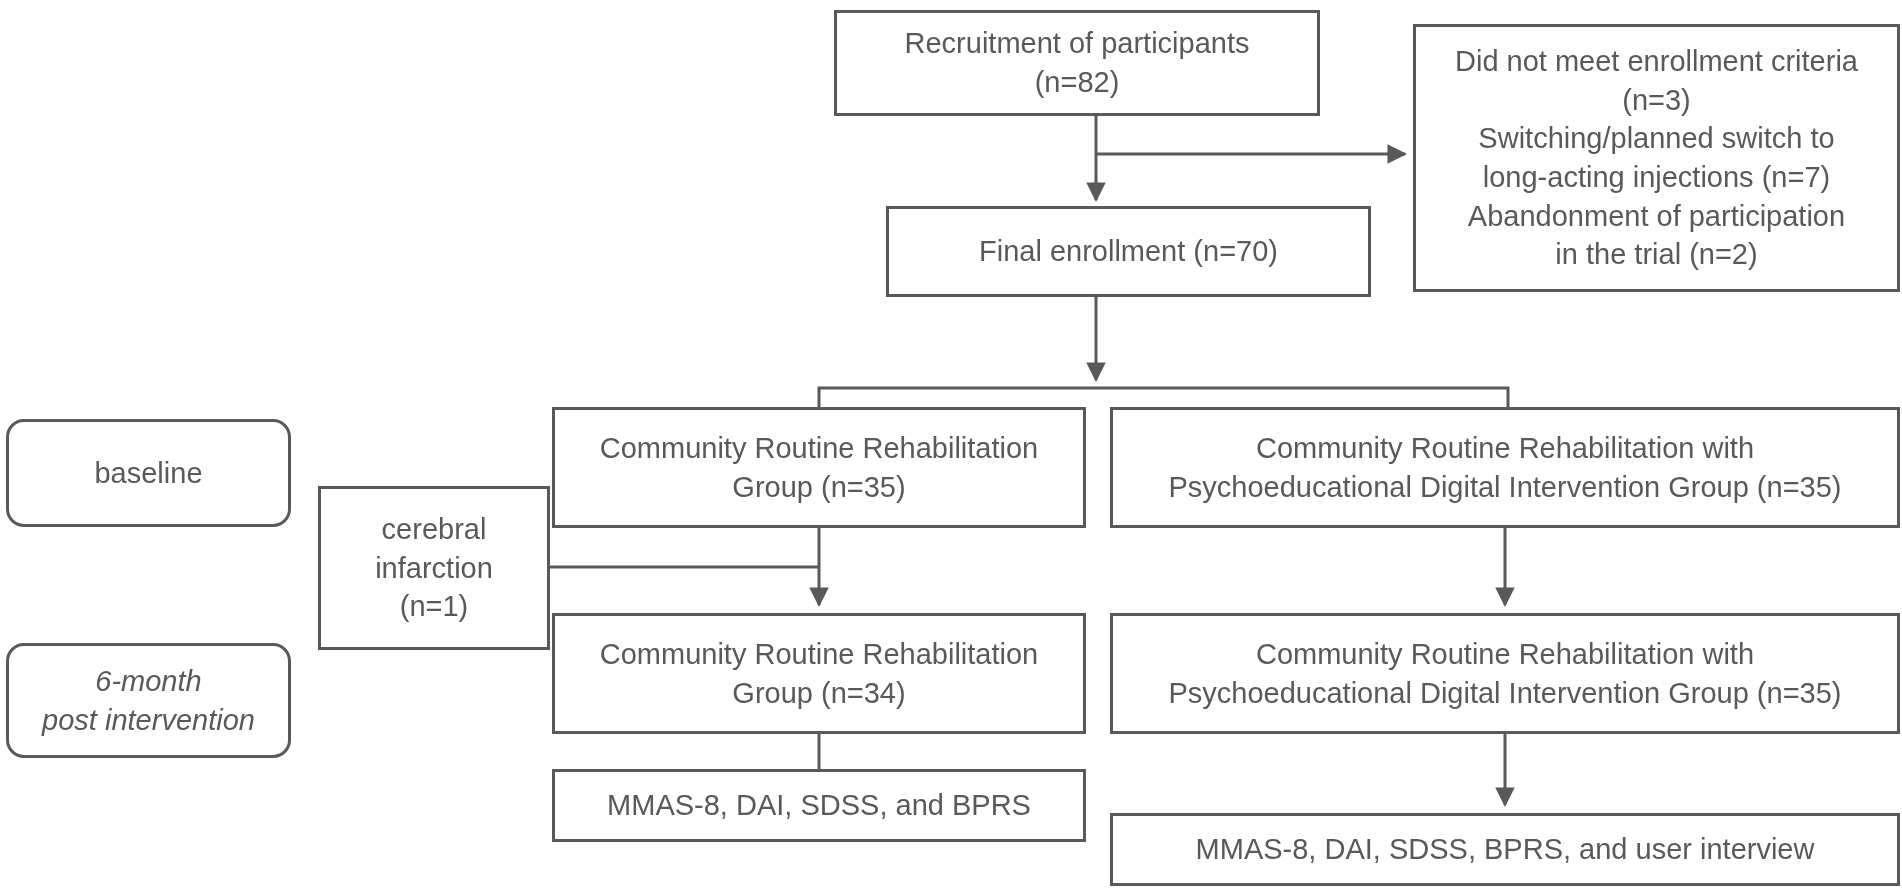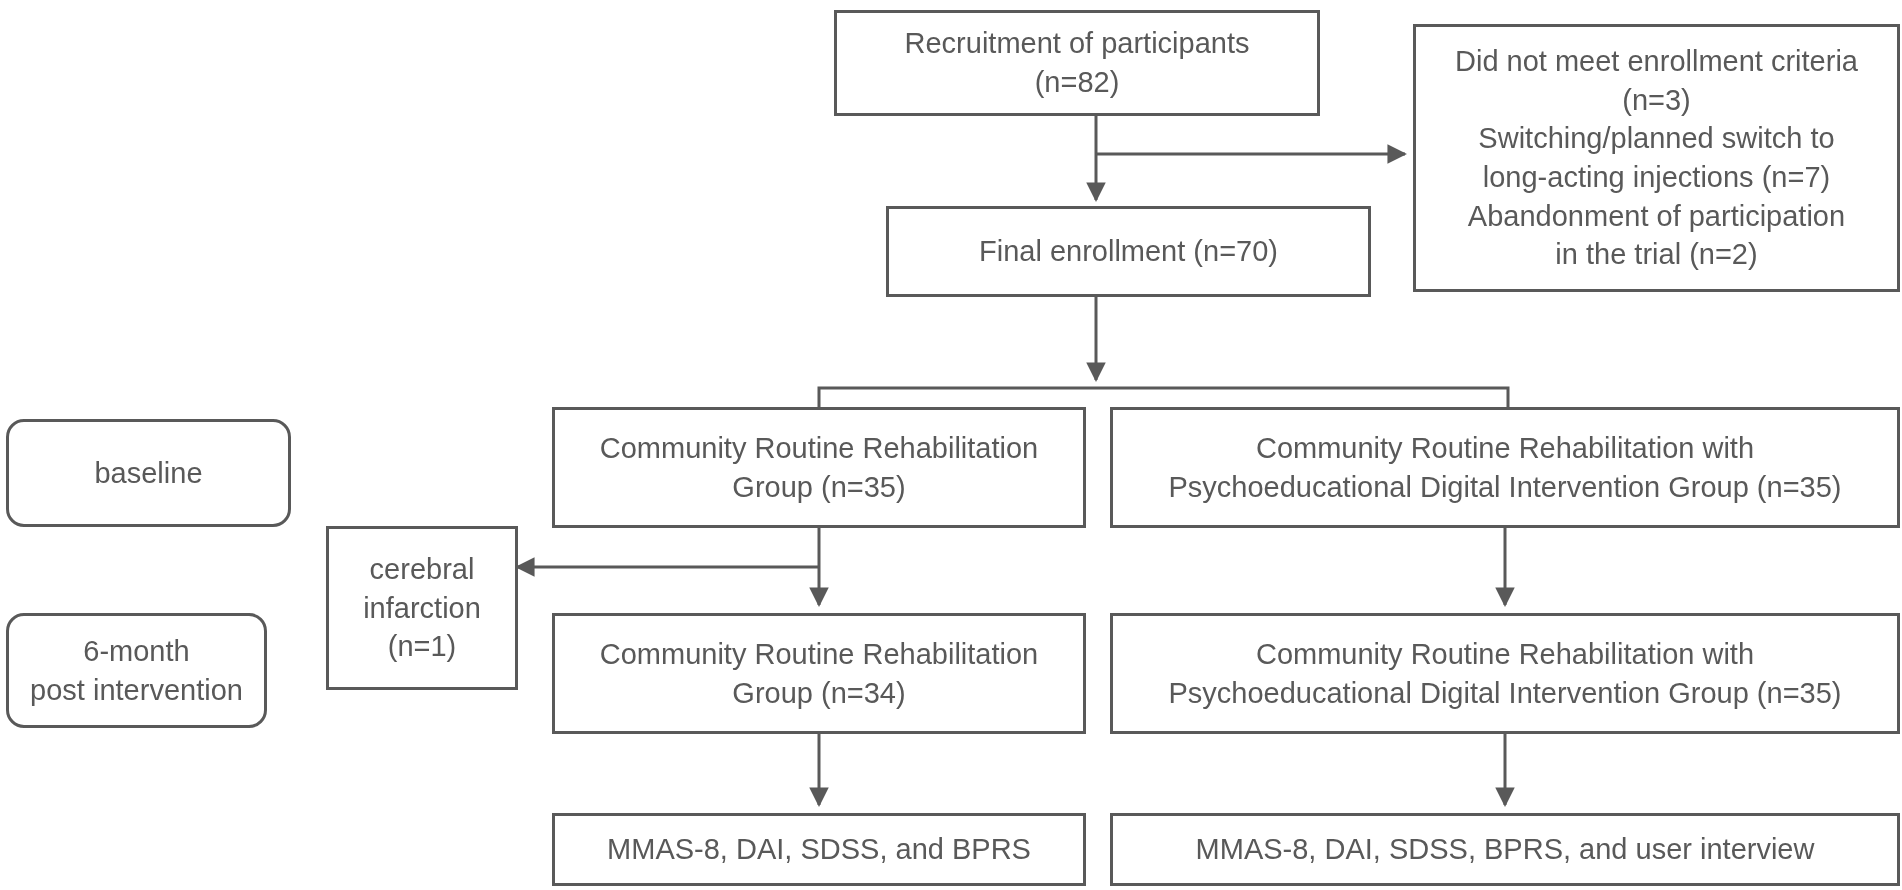--- a/index.html
+++ b/index.html
@@ -56,25 +56,25 @@
     fill: var(--line);
   }
 
   
   .n-recruitment        { left: 834px;  top: 10px;  width: 486px; height: 106px; }
   .n-exclusion          { left: 1413px; top: 24px;  width: 487px; height: 268px; }
   .n-final-enrollment   { left: 886px;  top: 206px; width: 485px; height: 91px;  }
   .n-control-baseline   { left: 552px;  top: 407px; width: 534px; height: 121px; }
   .n-intervention-baseline { left: 1110px; top: 407px; width: 790px; height: 121px; }
   .n-stage-baseline     { left: 6px;    top: 419px; width: 285px; height: 108px;  }
-  .n-dropout            { left: 326px;  top: 486px; width: 192px; height: 164px; margin-top: 40px; }
-  .n-stage-post         { left: 6px;    top: 613px; width: 261px; height: 115px; }
+  .n-dropout            { left: 318px;  top: 486px; width: 232px; height: 164px; }
+  .n-stage-post         { left: 6px;    top: 643px; width: 285px; height: 115px; font-style: italic; }
   .n-control-followup   { left: 552px;  top: 613px; width: 534px; height: 121px; }
   .n-intervention-followup { left: 1110px; top: 613px; width: 790px; height: 121px; }
-  .n-control-measures   { left: 552px;  top: 813px; width: 534px; height: 73px;  }
+  .n-control-measures   { left: 552px;  top: 769px; width: 534px; height: 73px;  }
   .n-intervention-measures { left: 1110px; top: 813px; width: 790px; height: 73px; }
 </style>
 </head>
 <body>
 
 <div class="canvas">
 
   <svg class="connector-layer" viewBox="0 0 1902 890" xmlns="http://www.w3.org/2000/svg">
     <defs>
       <marker id="arrow" viewBox="0 0 10 10" refX="9" refY="5" markerWidth="6.5" markerHeight="6.5" orient="auto">

